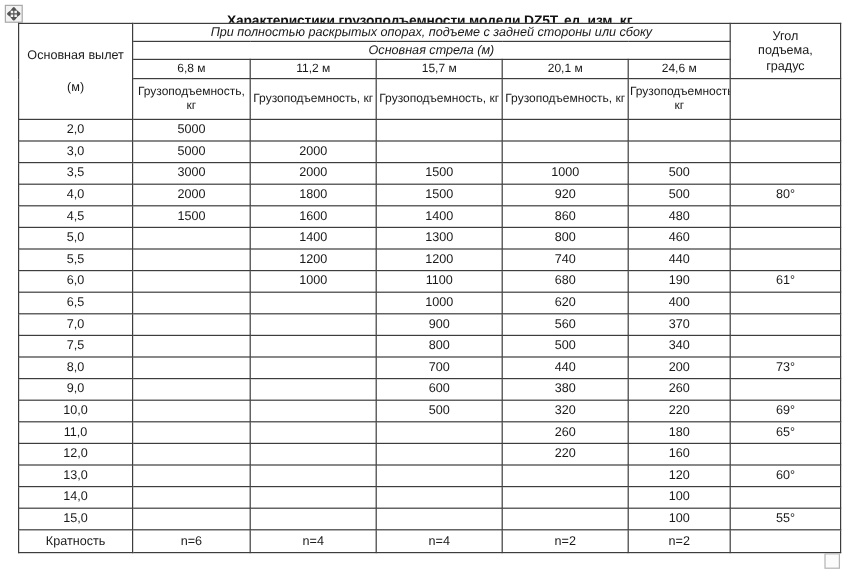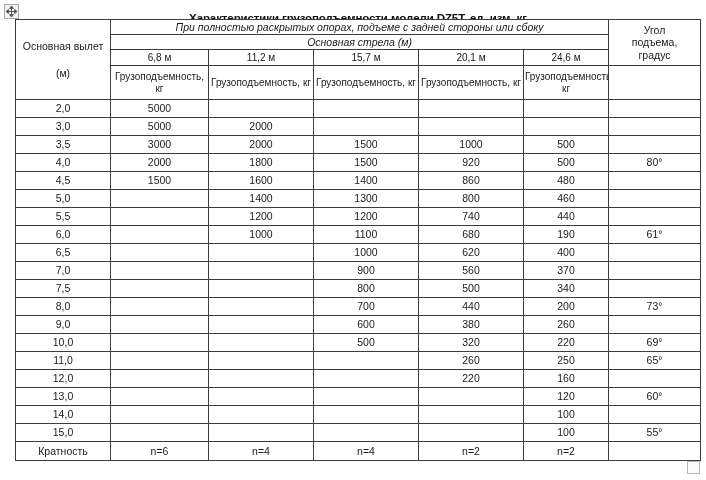--- a/index.html
+++ b/index.html
@@ -279,21 +279,21 @@
           <td>320</td>
           <td>220</td>
           <td>69°</td>
         </tr>
         <tr>
           <td>11,0</td>
           <td></td>
           <td></td>
           <td></td>
           <td>260</td>
-          <td>250</td>
+          <td>180</td>
           <td>65°</td>
         </tr>
         <tr>
           <td>12,0</td>
           <td></td>
           <td></td>
           <td></td>
           <td>220</td>
           <td>160</td>
           <td></td>

